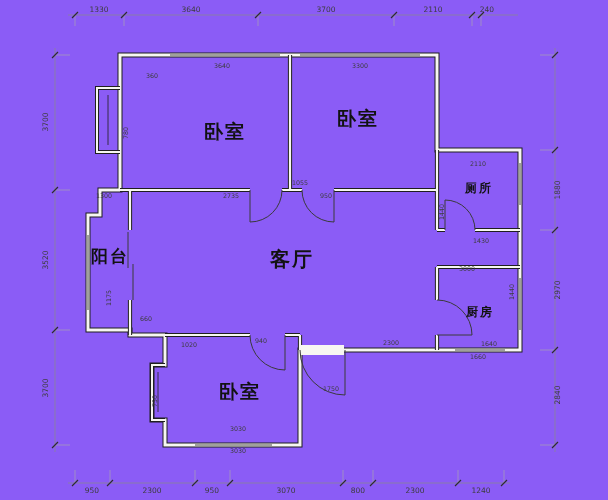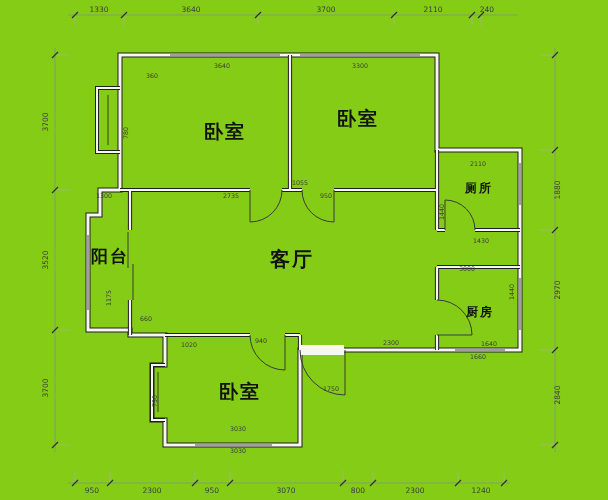--- a/index.html
+++ b/index.html
@@ -1,21 +1,21 @@
 <!DOCTYPE html>
 <html><head>
 <meta charset="utf-8">
 <style>
   html,body{margin:0;padding:0;}
   body{
     width:608px;height:500px;overflow:hidden;
     background:#f7f6f2;
     font-family:"DejaVu Sans", sans-serif;
   }
-  .stage{position:relative;width:608px;height:500px;background:#84cc16;}
+  .stage{position:relative;width:608px;height:500px;background:#8b5cf6;}
   svg{display:block;width:608px;height:500px;}
 
   
   .wall-outer-dark{fill:none;stroke:#1f1f1f;stroke-width:5;stroke-linejoin:miter;}
   .wall-outer-core{fill:none;stroke:#f7f6f2;stroke-width:3;stroke-linejoin:miter;}
   .wall-inner-dark{fill:none;stroke:#1f1f1f;stroke-width:4.2;}
   .wall-inner-core{fill:none;stroke:#f7f6f2;stroke-width:2.2;}
   .bay-dark{fill:none;stroke:#1f1f1f;stroke-width:4;}
   .bay-core{fill:none;stroke:#f7f6f2;stroke-width:2;}
 

